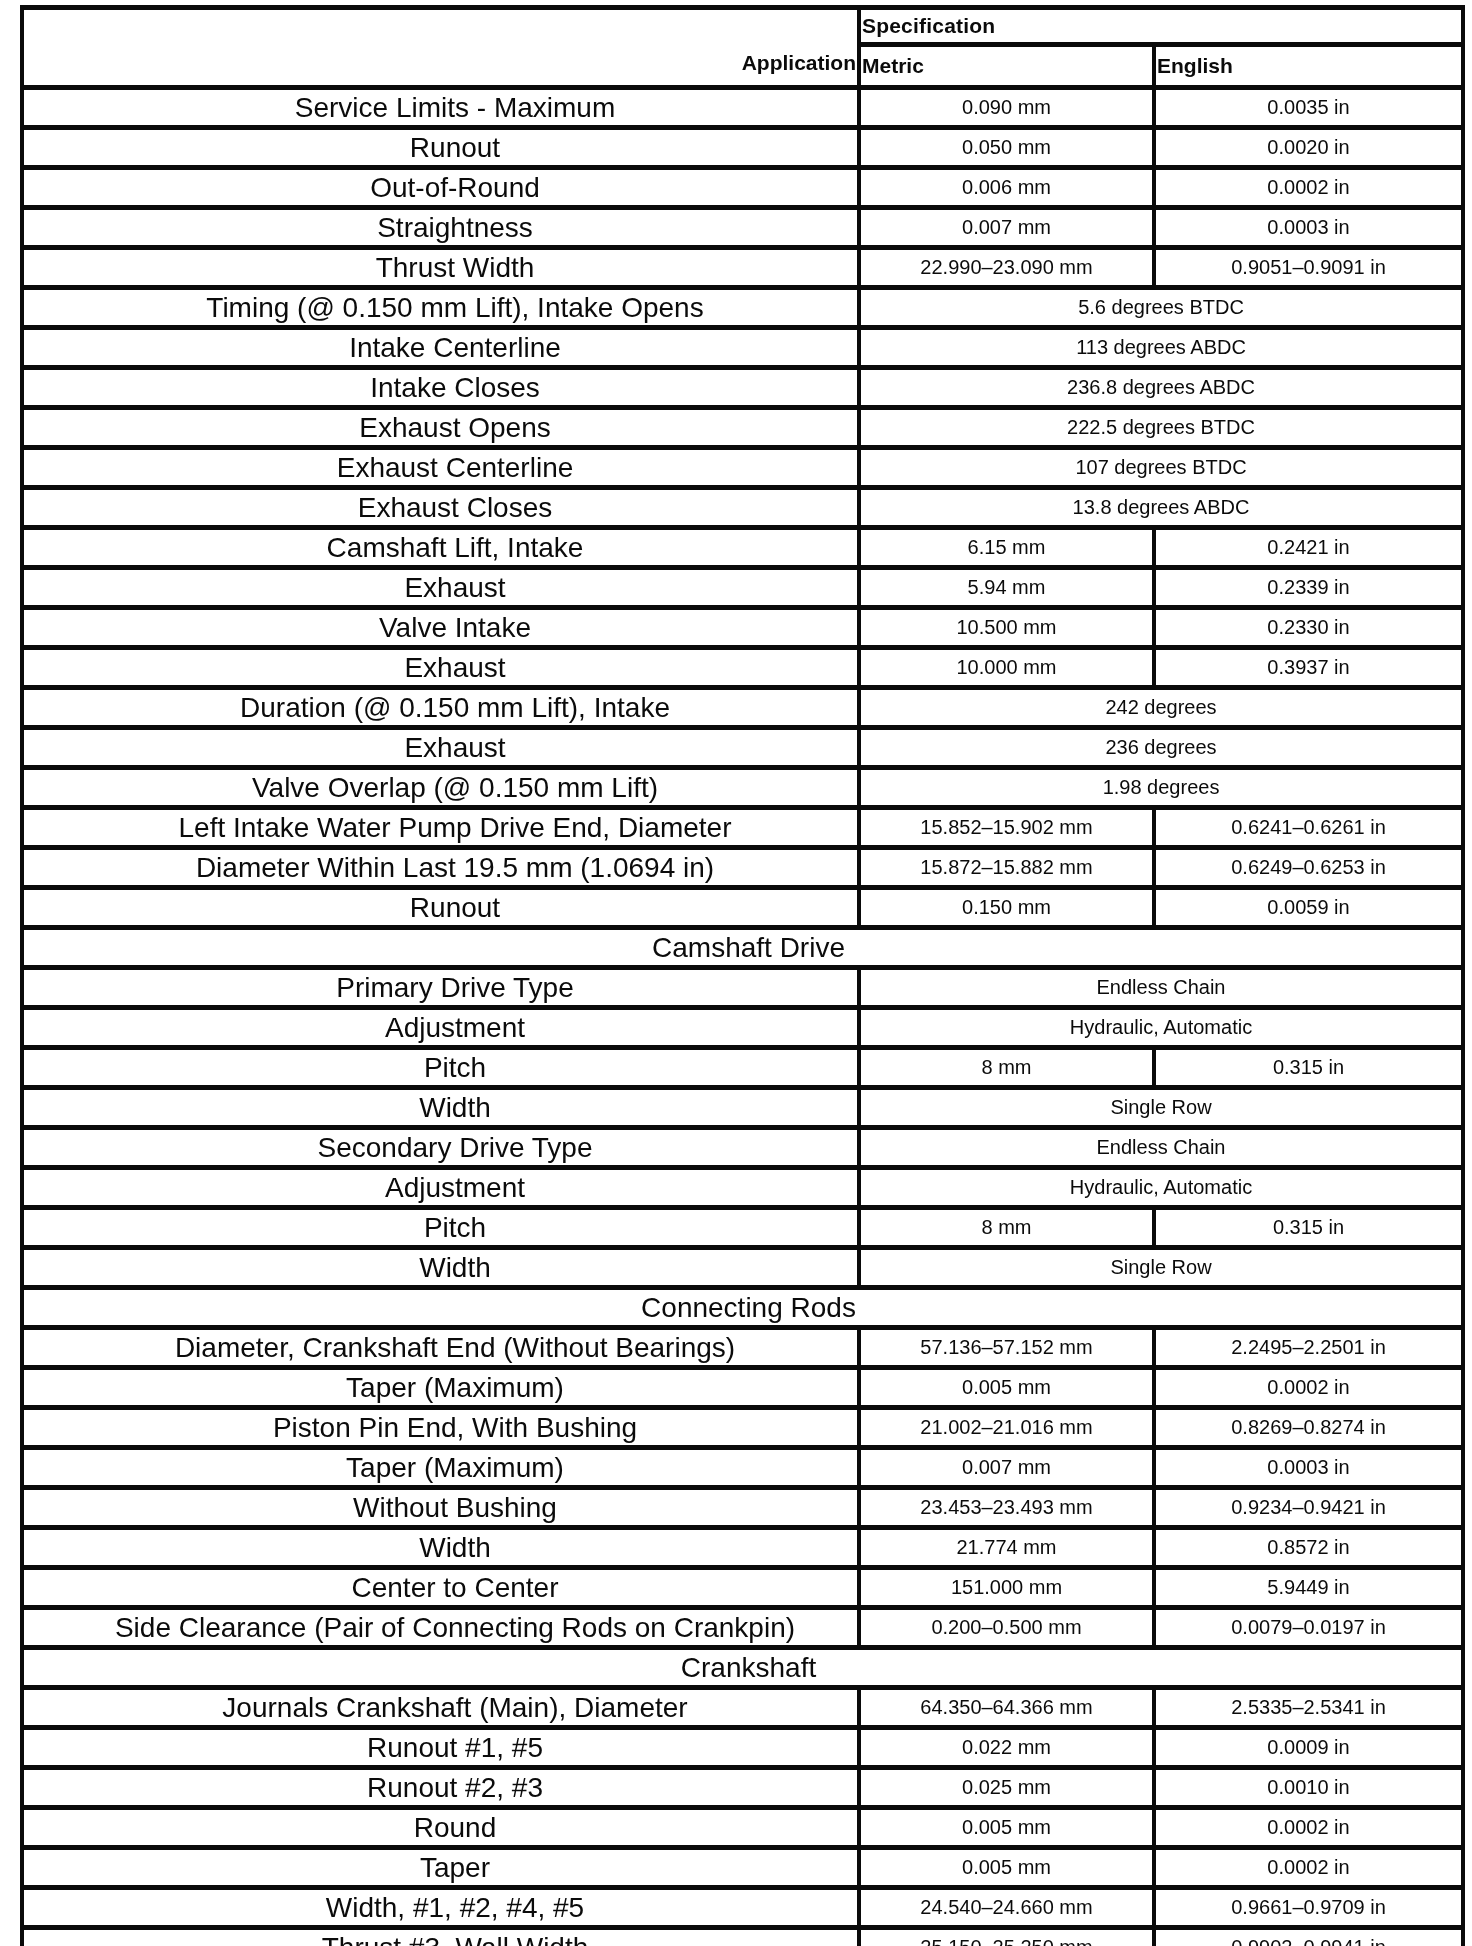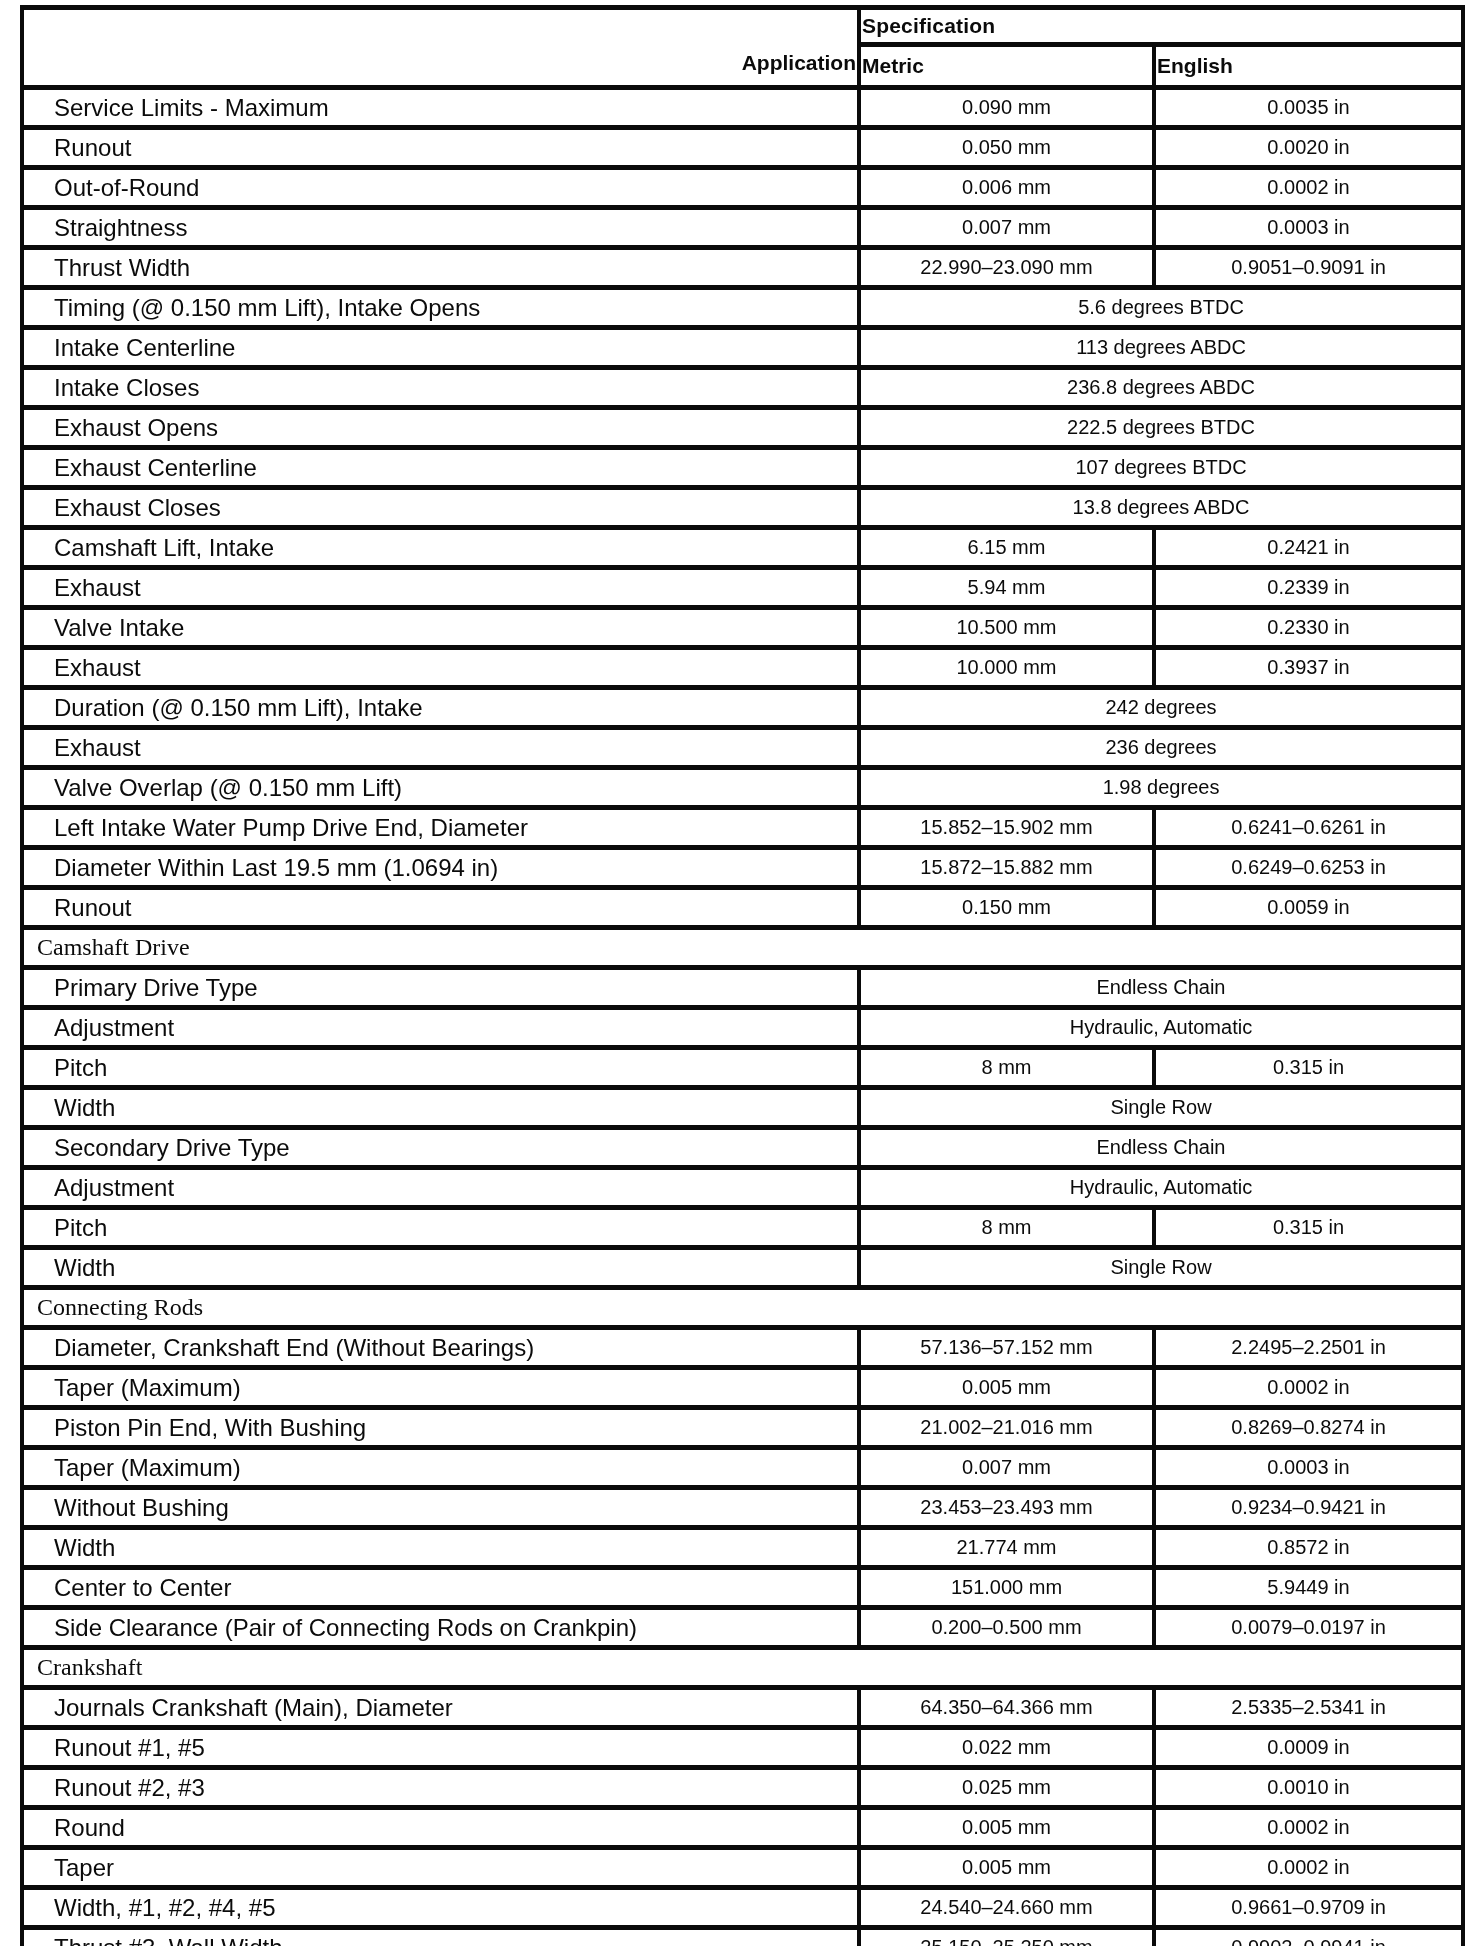--- a/index.html
+++ b/index.html
@@ -55,28 +55,27 @@
   }
   th.unit-head {
     height: 36px;
     font-size: 21px;
     font-weight: bold;
     text-align: left;
     vertical-align: middle;
   }
   td.app-cell {
     height: 33px;
-    font-size: 24px;
-    text-align: left;
+    font-size: 28px;
+    text-align: center;
     vertical-align: middle;
     padding-left: 30px;
   }
   td.section-cell {
     padding-left: 13px;
-    font-family: Liberation Serif, serif;
   }
   td.val-cell {
     height: 33px;
     font-size: 20px;
     text-align: center;
     vertical-align: middle;
   }
 </style>
 </head>
 <body>

